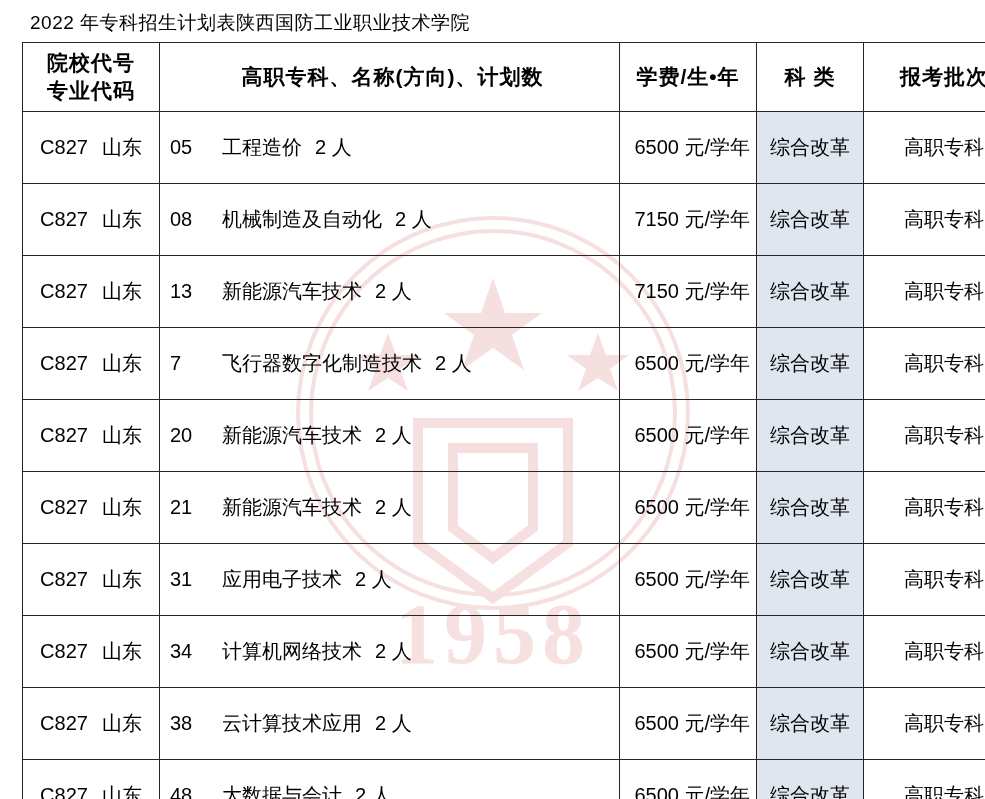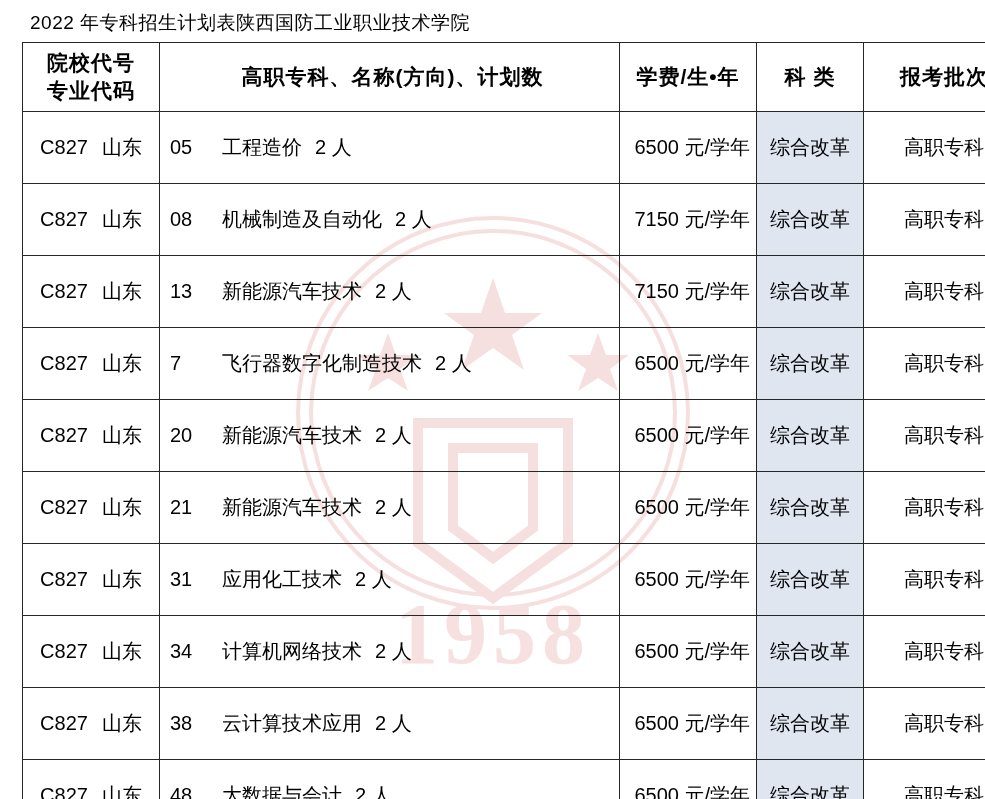--- a/index.html
+++ b/index.html
@@ -181,21 +181,21 @@
         </tr>
         <tr>
           <td class="col-code"><span class="code-inner"><span>C827</span><span class="prov">山东</span></span></td>
           <td class="col-major"><span class="maj-no">21</span><span class="maj-name">新能源汽车技术</span><span class="maj-cnt">2 人</span></td>
           <td class="col-fee">6500 元/学年</td>
           <td class="col-type">综合改革</td>
           <td class="col-batch">高职专科</td>
         </tr>
         <tr>
           <td class="col-code"><span class="code-inner"><span>C827</span><span class="prov">山东</span></span></td>
-          <td class="col-major"><span class="maj-no">31</span><span class="maj-name">应用化工技术</span><span class="maj-cnt">2 人</span></td>
+          <td class="col-major"><span class="maj-no">31</span><span class="maj-name">应用电子技术</span><span class="maj-cnt">2 人</span></td>
           <td class="col-fee">6500 元/学年</td>
           <td class="col-type">综合改革</td>
           <td class="col-batch">高职专科</td>
         </tr>
         <tr>
           <td class="col-code"><span class="code-inner"><span>C827</span><span class="prov">山东</span></span></td>
           <td class="col-major"><span class="maj-no">34</span><span class="maj-name">计算机网络技术</span><span class="maj-cnt">2 人</span></td>
           <td class="col-fee">6500 元/学年</td>
           <td class="col-type">综合改革</td>
           <td class="col-batch">高职专科</td>

